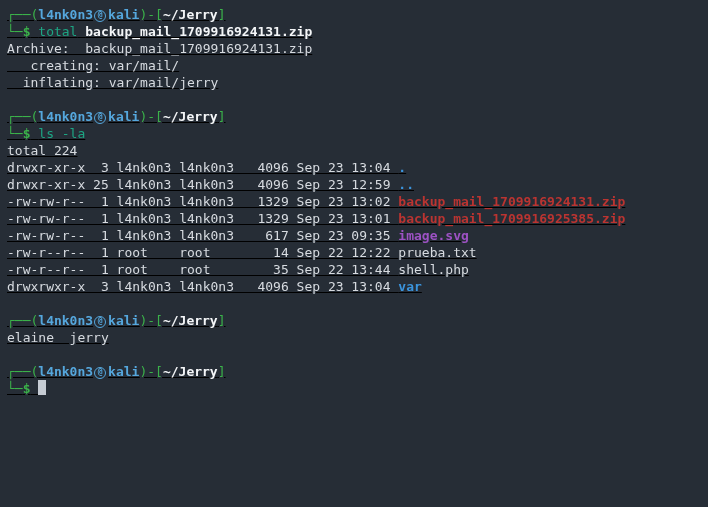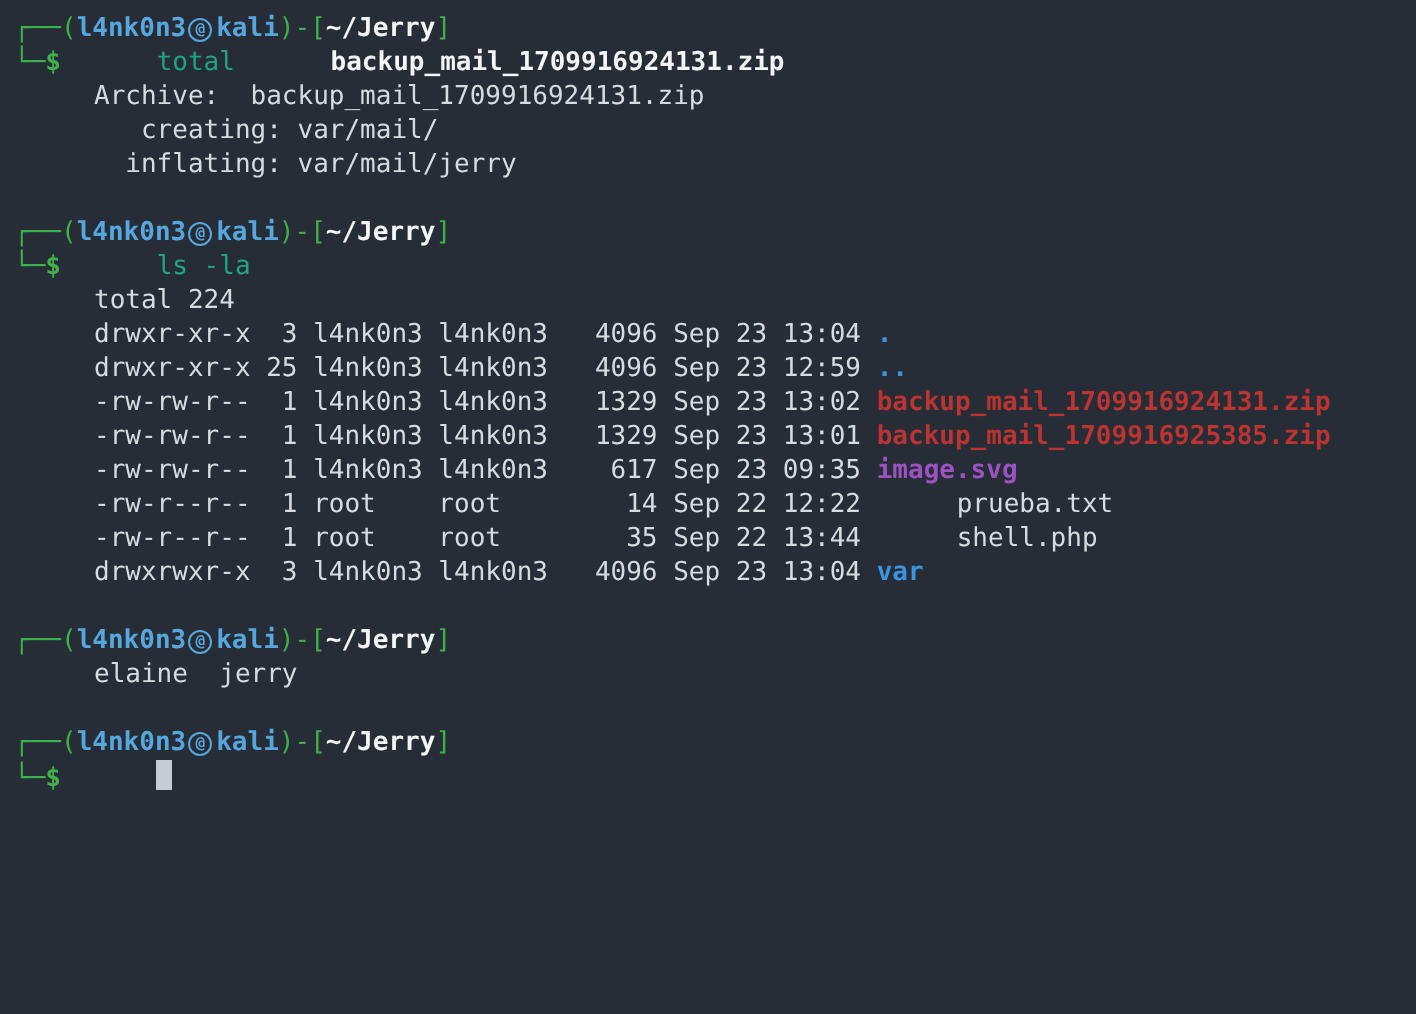--- a/index.html
+++ b/index.html
@@ -20,28 +20,28 @@
     background: var(--background);
   }
   .terminal {
     width: 708px; height: 507px;
     padding: 6px 4px 4px 7px;
     background: var(--background);
     font-family: "DejaVu Sans Mono", "Liberation Mono", monospace;
     font-size: 13px;
     line-height: 17px;
   }
-  .line { white-space: pre; min-height: 17px; }
+  .line { white-space: pre; min-height: 17px; text-decoration: underline; }
   .s-frame    { color: var(--green); }
   .s-dollar   { color: var(--green); font-weight: bold; }
   .s-userhost { color: var(--blue-user); font-weight: bold; }
   .s-path     { color: var(--white-bold); font-weight: bold; }
   .s-cmd      { color: var(--teal); }
   .s-arg      { color: var(--white-bold); font-weight: bold; }
-  .s-plain    { color: var(--fg); margin-left: 40px; }
+  .s-plain    { color: var(--fg); }
   .s-dir      { color: var(--blue-dir); font-weight: bold; }
   .s-zip      { color: var(--red); font-weight: bold; }
   .s-img      { color: var(--magenta); font-weight: bold; }
   .s-ksym {
     display: inline-flex; align-items: center; justify-content: center;
     width: 12px; height: 12px;
     border: 1px solid currentColor; border-radius: 50%;
     font-size: 8px; line-height: 1;
     color: var(--blue-user); font-weight: bold;
     vertical-align: 1px; margin: 0 2px 0 1px;

